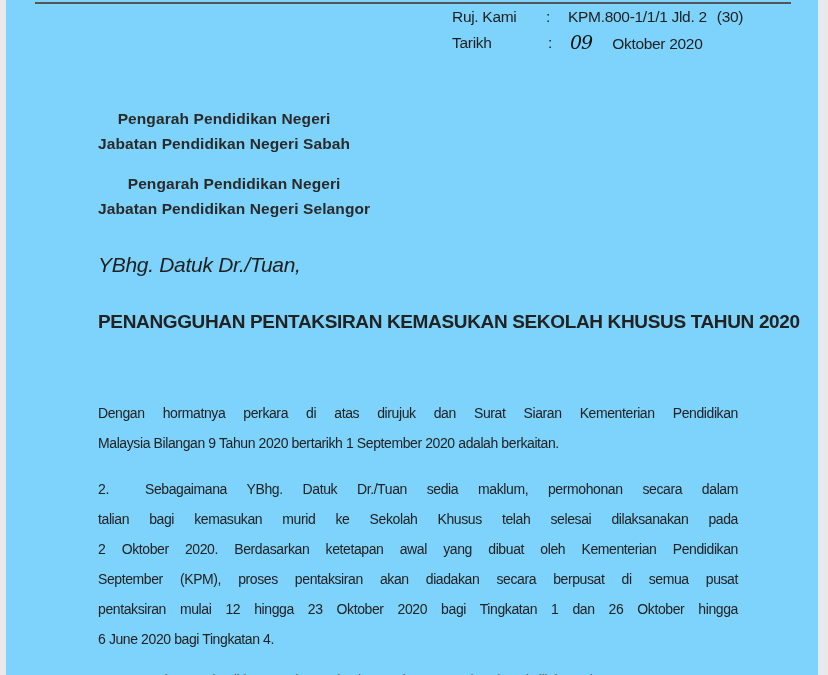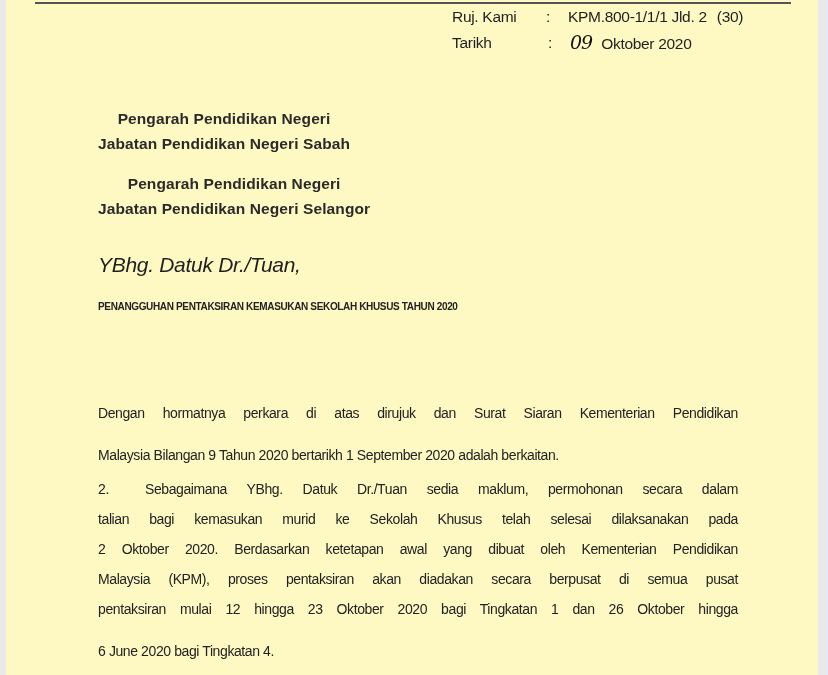--- a/index.html
+++ b/index.html
@@ -3,54 +3,54 @@
 <meta charset="utf-8">
 <style>
   html, body { margin: 0; padding: 0; }
   body {
     width: 828px; height: 675px; overflow: hidden;
     background: #e9e9eb;
     position: relative;
   }
   .page {
     position: absolute; left: 6px; top: 0; width: 812px; height: 675px;
-    background: #fef9c3;
+    background: #7dd3fc;
     overflow: hidden;
     color: #1f1f1f;
     font-family: "Liberation Sans", sans-serif;
   }
   .top-rule {
     position: absolute; left: 29px; top: 2px; width: 756px; height: 2px;
     background: #555;
   }
   .ref-block { position: absolute; left: 446px; font-size: 15.5px; letter-spacing: -0.3px; }
   .ref-row { position: absolute; white-space: nowrap; }
   .ref-label { position: absolute; left: 0; }
   .ref-colon { position: absolute; left: 94px; }
   .ref-value { position: absolute; left: 116px; white-space: nowrap; }
   .hand-date {
     font-family: "DejaVu Serif", serif; font-style: italic; font-size: 19px;
-    letter-spacing: -1px; margin-right: 9px; color: #111;
+    letter-spacing: -1px; margin-right: 20px; color: #111;
   }
   .addr {
     position: absolute; left: 92px; font-weight: bold; font-size: 15.5px; color: #2a2a2a;
     line-height: 25px; letter-spacing: 0.1px; text-align: center;
   }
   .salute { position: absolute; left: 92px; top: 253px; font-size: 21px; letter-spacing: -0.3px; font-style: italic; }
   .subject {
-    position: absolute; left: 92px; top: 292px; font-weight: bold; font-size: 10px;
+    position: absolute; left: 92px; top: 307px; font-weight: bold; font-size: 19px;
     line-height: 29px; letter-spacing: -0.35px; color: #222;
   }
   .para {
     position: absolute; left: 92px; width: 640px; font-size: 14px;
     line-height: 30px; letter-spacing: -0.4px; color: #222; text-align: justify;
   }
   .para .num { display: inline-block; width: 47px; }
   .line { display: block; white-space: nowrap; text-align-last: justify; }
-  .line.last { text-align-last: left; margin-top: 12px; }
+  .line.last { text-align-last: left; }
 </style>
 </head>
 <body>
 
 <div class="page">
   <div class="top-rule"></div>
 
   <div class="ref-block">
     <div class="ref-row" style="top:8px;">
       <span class="ref-label">Ruj. Kami</span>
@@ -86,21 +86,21 @@
 
   <div class="para" style="top:398px;">
     <span class="line">Dengan hormatnya perkara di atas dirujuk dan Surat Siaran Kementerian Pendidikan</span>
     <span class="line last">Malaysia Bilangan 9 Tahun 2020 bertarikh 1 September 2020 adalah berkaitan.</span>
   </div>
 
   <div class="para" style="top:474px;">
     <span class="line"><span class="num">2.</span><span>Sebagaimana YBhg. Datuk Dr./Tuan sedia maklum, permohonan secara dalam</span></span>
     <span class="line">talian bagi kemasukan murid ke Sekolah Khusus telah selesai dilaksanakan pada</span>
     <span class="line">2 Oktober 2020. Berdasarkan ketetapan awal yang dibuat oleh Kementerian Pendidikan</span>
-    <span class="line">Malaysia (KPM), proses pentaksiran akan diadakan secara berpusat di semua pusat</span>
+    <span class="line">September (KPM), proses pentaksiran akan diadakan secara berpusat di semua pusat</span>
     <span class="line">pentaksiran mulai 12 hingga 23 Oktober 2020 bagi Tingkatan 1 dan 26 Oktober hingga</span>
     <span class="line last">6 June 2020 bagi Tingkatan 4.</span>
   </div>
 
   <div class="para" style="top:665px; color:#555;">
     <span class="line last"><span class="num">3.</span><span>Walaupun demikian, susulan Perintah Kawalan Pergerakan (PKP) dilaksanakan</span></span>
   </div>
 </div>
 
 </body></html>

